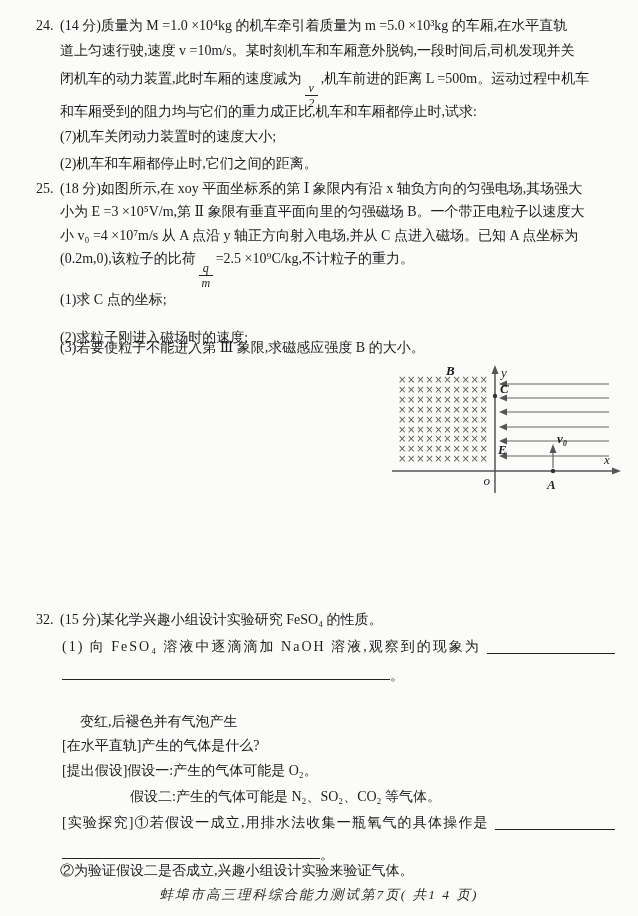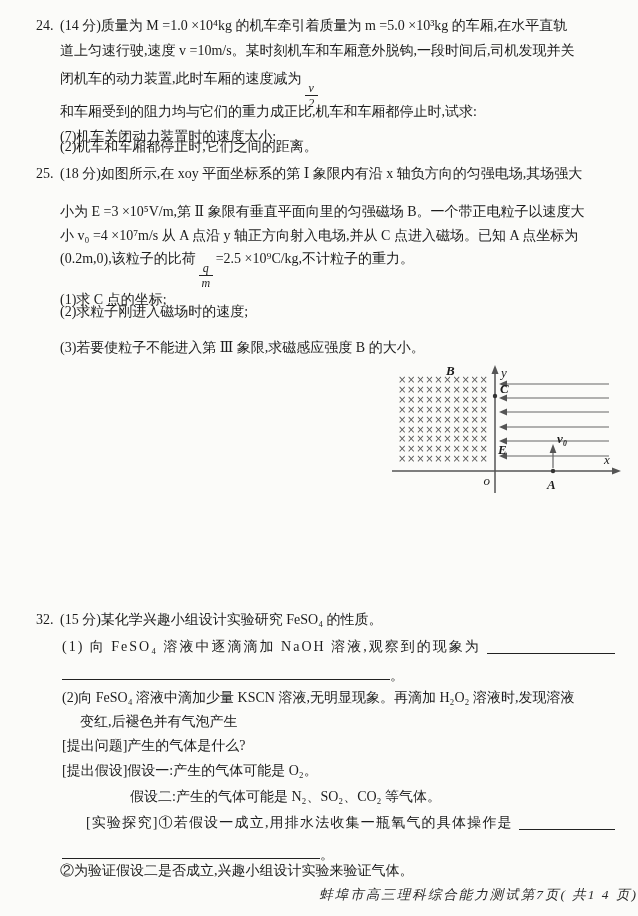--- a/index.html
+++ b/index.html
@@ -17,22 +17,22 @@
   .frac{display:inline-flex; flex-direction:column; vertical-align:-9px;
         text-align:center; font-style:italic; margin:0 3px;}
   .frac .ft{display:block; border-bottom:1px solid #222; padding:0 4px;
         font-size:12px; line-height:13px;}
   .frac .fb{display:block; font-size:12px; line-height:14px;}
   .flexln{display:flex;text-align:right;}
   .blank{border-bottom:1.3px solid #222;}
   .blank.grow{flex:1; margin:0 0 3px 6px;}
   .blank.fixed{display:inline-block; height:15px; vertical-align:baseline;}
   .ls2{letter-spacing:2px;}
-  .ls1{letter-spacing:1.2px;margin-left:24px;}
-  .footer{position:absolute; left:0; width:100%; text-align:right;
+  .ls1{letter-spacing:1.2px;}
+  .footer{position:absolute; left:0; width:100%; text-align:center;
         font-style:italic; font-size:13.5px; letter-spacing:2px; color:#2a2a2a;}
   .fig{position:absolute;}
   .ax{stroke:#555; stroke-width:1.5;}
   .fl{stroke:#666; stroke-width:1.2;}
   .ah{fill:#555; stroke:none;}
   .dot{fill:#333; stroke:none;}
   .lb{font-family:"Liberation Serif","DejaVu Serif",serif; font-style:italic;
       font-size:13px; fill:#1c1c1c;}
   .lbb{font-weight:bold;}
   .bsym{font-size:10px; fill:#5a5a5a; font-family:"DejaVu Sans",sans-serif;}
@@ -41,37 +41,37 @@
 <body>
 
 <div class="page">
 
   <div class="ln qstart" style="top:16px"><span class="qno">24.</span><span>(14 分)质量为 M =1.0 ×10⁴kg 的机车牵引着质量为 m =5.0 ×10³kg 的车厢,在水平直轨</span></div>
   <div class="ln" style="top:41px">道上匀速行驶,速度 v =10m/s。某时刻机车和车厢意外脱钩,一段时间后,司机发现并关</div>
   <div class="ln frl" style="top:64px">
     <span>闭机车的动力装置,此时车厢的速度减为</span><span class="frac">
         <span class="ft">v</span>
         <span class="fb">2</span>
-      </span>
+      </span><span>,机车前进的距离 L =500m。运动过程中机车</span>
   </div>
   <div class="ln" style="top:102px">和车厢受到的阻力均与它们的重力成正比,机车和车厢都停止时,试求:</div>
   <div class="ln" style="top:127px">(7)机车关闭动力装置时的速度大小;</div>
-  <div class="ln" style="top:137px">(2)机车和车厢都停止时,它们之间的距离。</div>
+  <div class="ln" style="top:154px">(2)机车和车厢都停止时,它们之间的距离。</div>
 
-  <div class="ln qstart" style="top:164px"><span class="qno">25.</span><span>(18 分)如图所示,在 xoy 平面坐标系的第 Ⅰ 象限内有沿 x 轴负方向的匀强电场,其场强大</span></div>
+  <div class="ln qstart" style="top:179px"><span class="qno">25.</span><span>(18 分)如图所示,在 xoy 平面坐标系的第 Ⅰ 象限内有沿 x 轴负方向的匀强电场,其场强大</span></div>
   <div class="ln" style="top:202px">小为 E =3 ×10⁵V/m,第 Ⅱ 象限有垂直平面向里的匀强磁场 B。一个带正电粒子以速度大</div>
   <div class="ln" style="top:226px">小 v₀ =4 ×10⁷m/s 从 A 点沿 y 轴正方向射入电场,并从 C 点进入磁场。已知 A 点坐标为</div>
   <div class="ln frl" style="top:244px">
     <span>(0.2m,0),该粒子的比荷</span><span class="frac">
         <span class="ft">q</span>
         <span class="fb">m</span>
       </span><span>=2.5 ×10⁹C/kg,不计粒子的重力。</span>
   </div>
   <div class="ln" style="top:290px">(1)求 C 点的坐标;</div>
-  <div class="ln" style="top:302px">(2)求粒子刚进入磁场时的速度;</div>
+  <div class="ln" style="top:328px">(2)求粒子刚进入磁场时的速度;</div>
   <div class="ln" style="top:338px">(3)若要使粒子不能进入第 Ⅲ 象限,求磁感应强度 B 的大小。</div>
 
   <svg class="fig" style="left:390px; top:362px" width="232" height="134" viewBox="0 0 232 134" aria-hidden="true">
 
     <g>
         <text x="8" y="21" textLength="90" lengthAdjust="spacing" class="bsym">××××××××××</text>
         <text x="8" y="30.9" textLength="90" lengthAdjust="spacing" class="bsym">××××××××××</text>
         <text x="8" y="40.8" textLength="90" lengthAdjust="spacing" class="bsym">××××××××××</text>
         <text x="8" y="50.7" textLength="90" lengthAdjust="spacing" class="bsym">××××××××××</text>
         <text x="8" y="60.6" textLength="90" lengthAdjust="spacing" class="bsym">××××××××××</text>
@@ -118,23 +118,22 @@
   </svg>
 
   <div class="ln qstart" style="top:610px"><span class="qno">32.</span><span>(15 分)某化学兴趣小组设计实验研究 FeSO₄ 的性质。</span></div>
   <div class="ln flexln" style="top:637px; left:62px; width:553px">
     <span class="ls2">(1) 向 FeSO₄ 溶液中逐滴滴加 NaOH 溶液,观察到的现象为</span>
       <span class="blank grow"></span>
   </div>
   <div class="ln" style="top:664px; left:62px">
     <span class="blank fixed" style="width:328px"></span><span>。</span>
   </div>
-  <div class="ln" style="top:688px; left:62px">(2)向 FeSO₄ 溶液中滴加少量 KSCN 溶液,无明显现象。再滴加 H₂O₂ 溶液时,发现溶液</div>
   <div class="ln" style="top:712px; left:80px">变红,后褪色并有气泡产生</div>
-  <div class="ln" style="top:736px; left:62px">[提出问题]产生的气体是什么?</div>
+  <div class="ln" style="top:736px; left:62px">[在水平直轨]产生的气体是什么?</div>
   <div class="ln" style="top:787px; left:130px">假设二:产生的气体可能是 N₂、SO₂、CO₂ 等气体。</div>
   <div class="ln" style="top:761px; left:62px">[提出假设]假设一:产生的气体可能是 O₂。</div>
   <div class="ln flexln" style="top:813px; left:62px; width:553px">
     <span class="ls1">[实验探究]①若假设一成立,用排水法收集一瓶氧气的具体操作是</span>
       <span class="blank grow"></span>
   </div>
   <div class="ln" style="top:843px; left:62px">
     <span class="blank fixed" style="width:258px"></span><span>。</span>
   </div>
   <div class="ln" style="top:861px; left:60px">②为验证假设二是否成立,兴趣小组设计实验来验证气体。</div>

